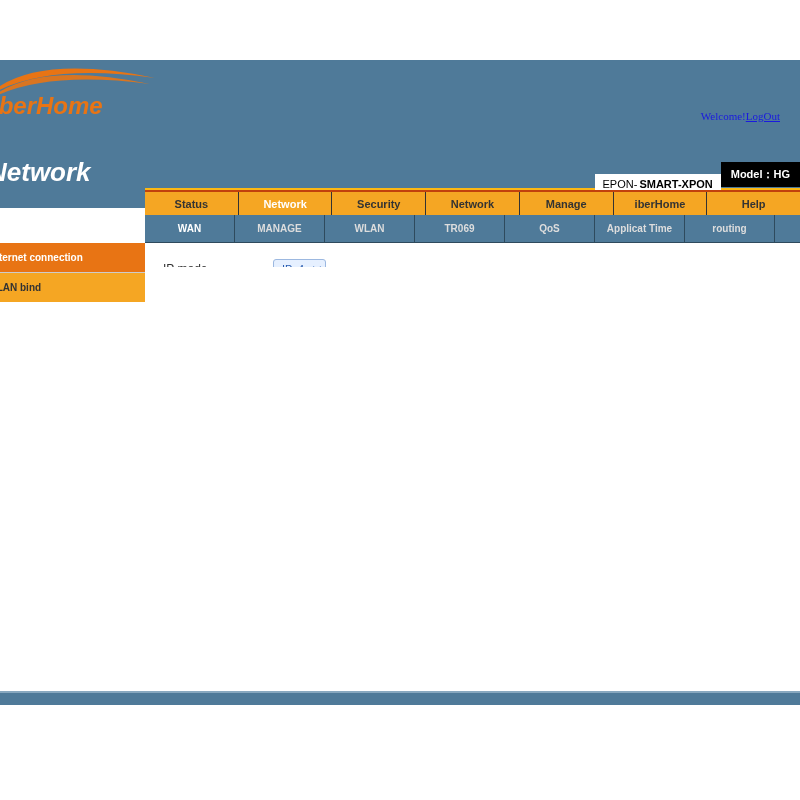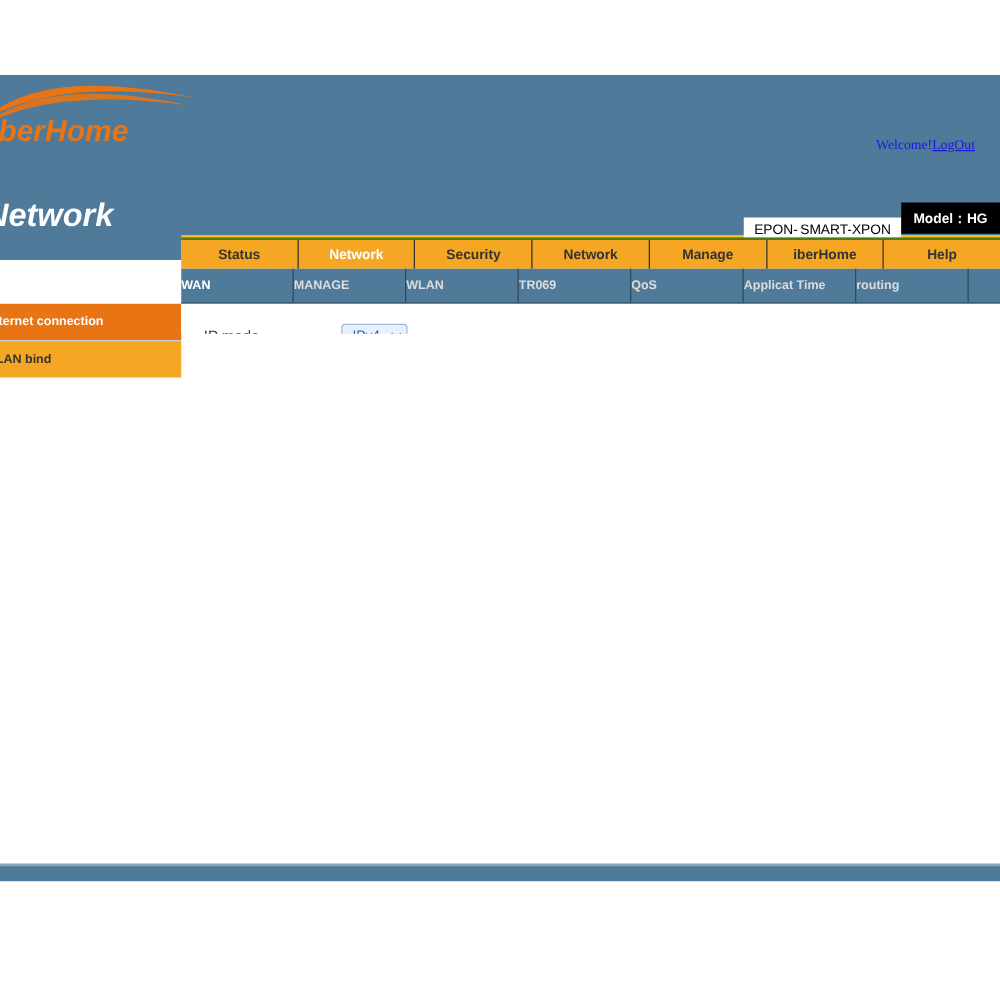--- a/index.html
+++ b/index.html
@@ -8,29 +8,29 @@
   .container { position: absolute; top: 60px; left: -20px; right: 0; }
   .header-area { background: #4f7a99; height: 130px; position: relative; border-bottom: 2px solid #fcb813; }
   .logo-wrap { position: absolute; top: 10px; left: 10px; }
   .logo-swoosh { position: relative; width: 170px; height: 60px; }
   .logo-swoosh svg { position: absolute; top: -10px; left: -10px; }
   .logo-text { position: absolute; top: 22px; left: 2px; font-size: 24px; font-weight: bold; font-style: italic; color: #e87414; white-space: nowrap; }
   .welcome { position: absolute; top: 50px; right: 20px; font-size: 11px; color: #1a1adf; font-family: Liberation Serif, serif; }
   .welcome a { color: #1a1adf; text-decoration: underline; cursor: pointer; }
   .status-bar { position: absolute; bottom: 0; left: 165px; right: 0; height: 28px; display: flex; align-items: center; justify-content: flex-end; }
   .epon { background: #fff; padding: 4px 8px; font-size: 11px; display: flex; align-items: center; margin-top: 20px; }
-  .epon b { color: #000; font-weight: normal; margin-left: 2px; }
+  .epon b { color: #000; font-weight: bold; margin-left: 2px; }
   .model { background: #000000; color: #fff; padding: 5px 10px; font-size: 11px; font-weight: bold; }
   .section-title { position: absolute; top: 85px; left: 0; width: 165px; background: #4f7a99; color: #fff; font-size: 26px; font-weight: bold; font-style: italic; padding: 12px 10px 20px 8px; z-index: 2; }
-  .tabs-row { position: absolute; top: 130px; left: 165px; right: 0; height: 25px; background: #f5a623; border-top: 2px solid #4d7c0f; display: flex; }
+  .tabs-row { position: absolute; top: 130px; left: 165px; right: 0; height: 25px; background: #f5a623; border-top: 2px solid #c2410c; display: flex; }
   .tab { flex: 1; text-align: center; line-height: 25px; font-size: 11px; font-weight: bold; color: #333; border-right: 1px solid #333; cursor: pointer; }
   .tab:last-child { border-right: none; }
   .tab.active { color: #fff; }
   .subtabs-row { position: absolute; top: 155px; left: 165px; right: 0; height: 28px; background: #4f7a99; display: flex; border-bottom: 1px solid #2e4a5d; }
-  .subtab { width: 90px; line-height: 28px; font-size: 10px; font-weight: bold; color: #ddd; border-right: 1px solid #2e4a5d; cursor: pointer; }
+  .subtab { width: 90px; text-align: center; line-height: 28px; font-size: 10px; font-weight: bold; color: #ddd; border-right: 1px solid #2e4a5d; cursor: pointer; }
   .subtab.active { color: #fff; }
   .sidebar { position: absolute; top: 183px; left: 0; width: 165px; }
   .side-item { padding: 9px 10px; font-size: 10px; font-weight: bold; cursor: pointer; }
   .side-item.active { background: #e87414; color: #fff; }
   .side-item.inactive { background: #f5a623; color: #333; border-top: 1px solid #ccc; }
   .content { position: absolute; top: 183px; left: 165px; right: 0; bottom: 0; background: #fff; padding: 14px 10px 10px 18px; overflow: hidden; }
   .row { display: flex; align-items: center; margin-bottom: 8px; min-height: 24px; }
   .label { width: 110px; font-size: 12px; color: #333; }
   .val select { font-size: 11px; padding: 2px 4px; background: #e6f0ff; border: 1px solid #9cb8e0; border-radius: 3px; color: #2a5db0; cursor: pointer; }
   .footer-bar { position: absolute; bottom: 95px; left: 0; right: 0; height: 14px; background: #4f7a99; border-top: 2px solid #88a8bf; }

